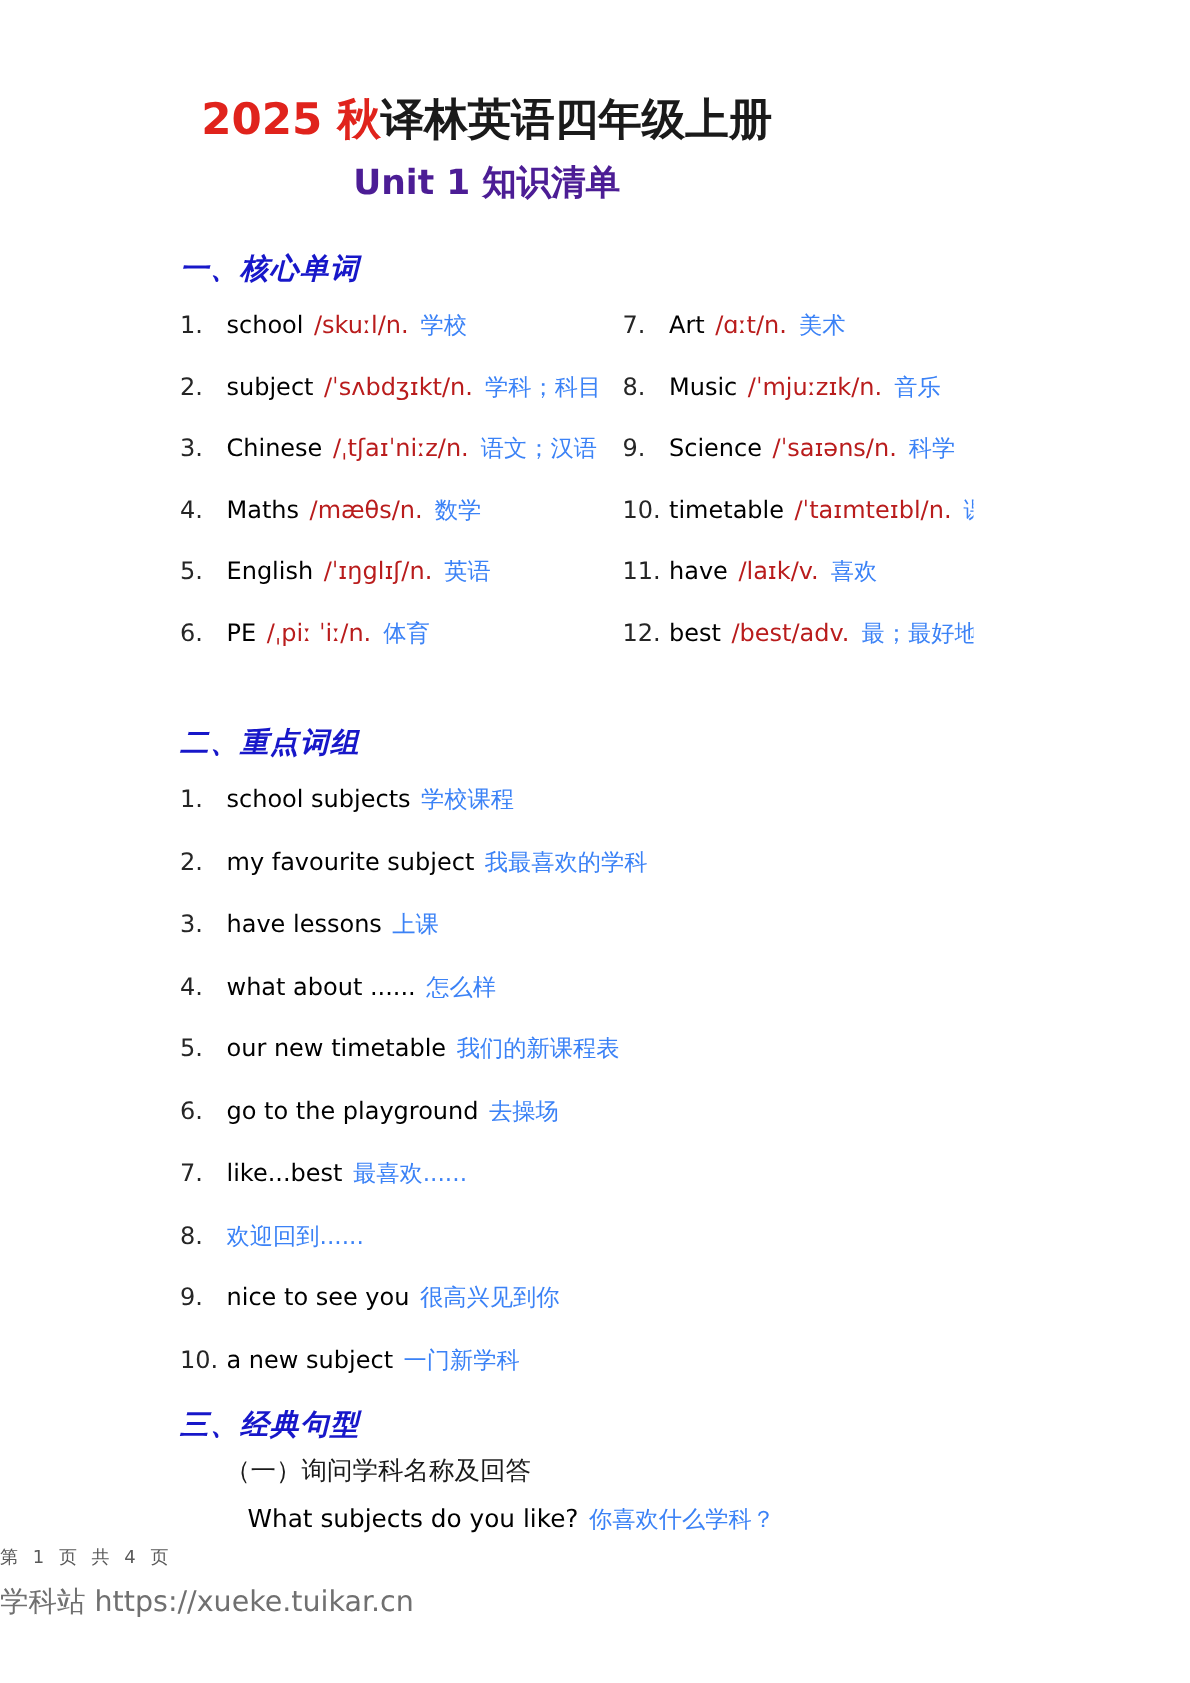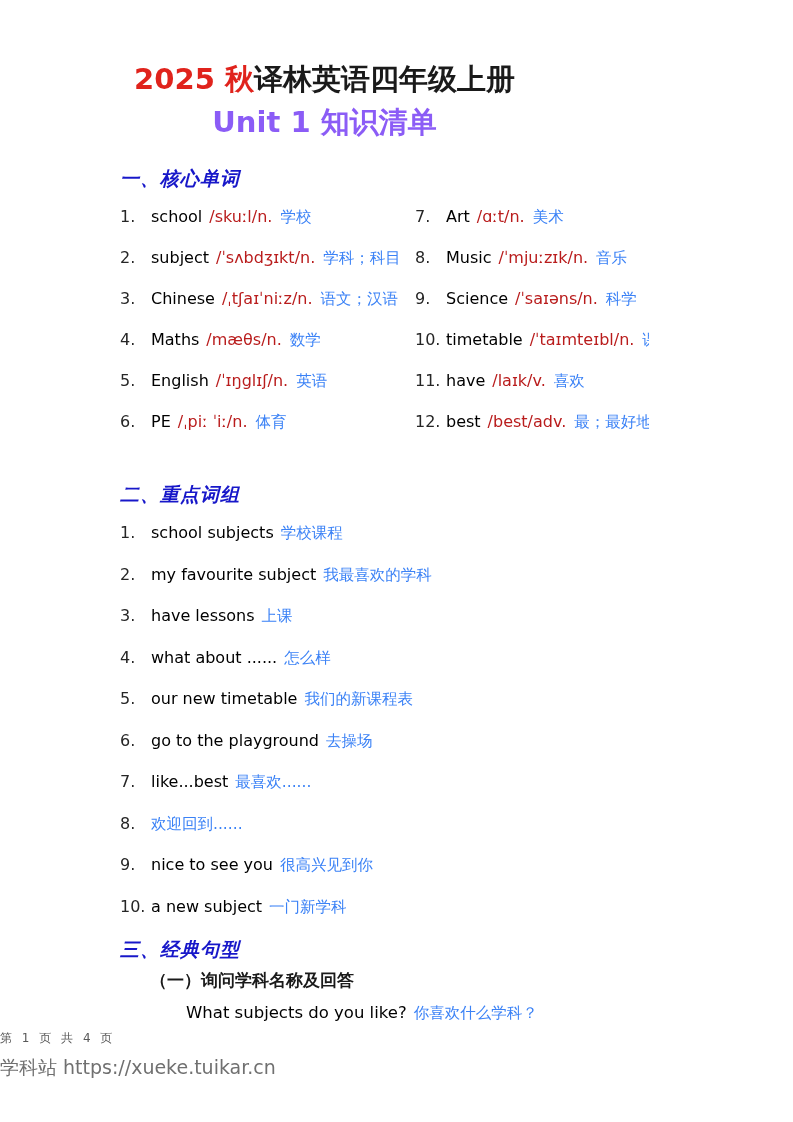--- a/index.html
+++ b/index.html
@@ -15,23 +15,23 @@
     padding-top:60px;
     text-align:center;
     font-size:29px;
     font-weight:bold;
     color:#1a1a1a;
     line-height:38px;
   }
   .title .red{color:#e0231c;}
   .subtitle{
     text-align:center;
-    font-size:29px;
+    font-size:23px;
     font-weight:bold;
-    color:#8b5cf6;
+    color:#4c1d95;
     line-height:40px;
     margin-top:4px;
   }
   .content{padding-left:120px;}
   .sec-head{
     margin:24px 0 14px 0;
     font-size:19px;
     font-weight:bold;
     font-style:italic;
     color:#1717c9;
@@ -51,25 +51,25 @@
     white-space:nowrap;
   }
   .num{flex:none;width:31px;color:#262626;}
   .eng{font-weight:normal;color:#000000;margin-right:7px;}
   .phon{color:#b91c1c;margin-right:8px;}
   .cn{color:#3b82f6;font-size:15.5px;}
   .phrases .item{margin-bottom:19.5px;}
   .sub3{
     margin:2px 0 10px 30px;
     font-size:17px;
-    font-weight:bold;
+    font-weight:normal;
     color:#1a1a1a;
   }
   .sentence{
-    margin-left:66px;
+    margin-left:45px;
     font-size:16px;
     line-height:22px;
   }
   .sentence .eng{font-size:16.5px;}
   .footer{
     position:absolute;
     left:0;right:0;top:1030px;
     text-align:left;
   }
   .pageno{

